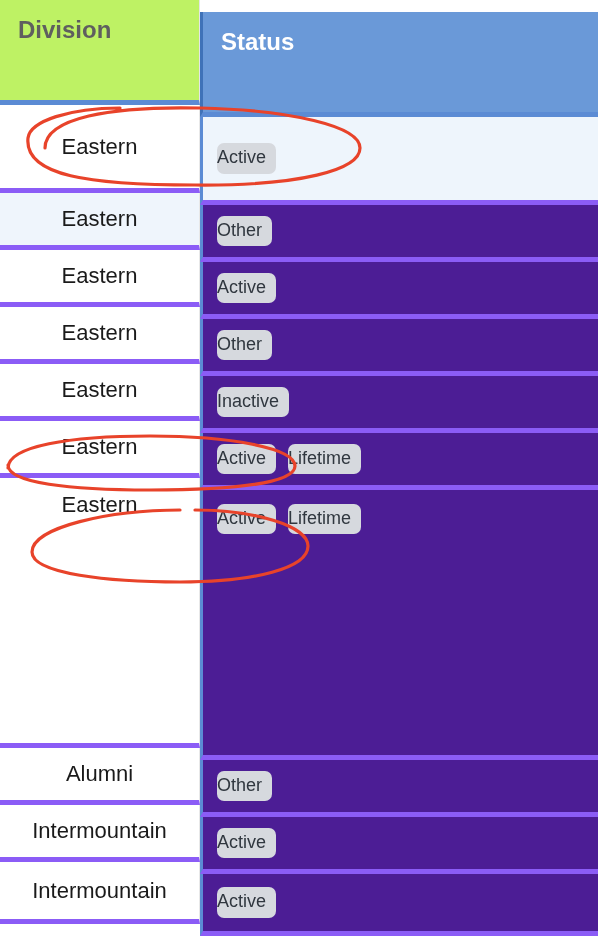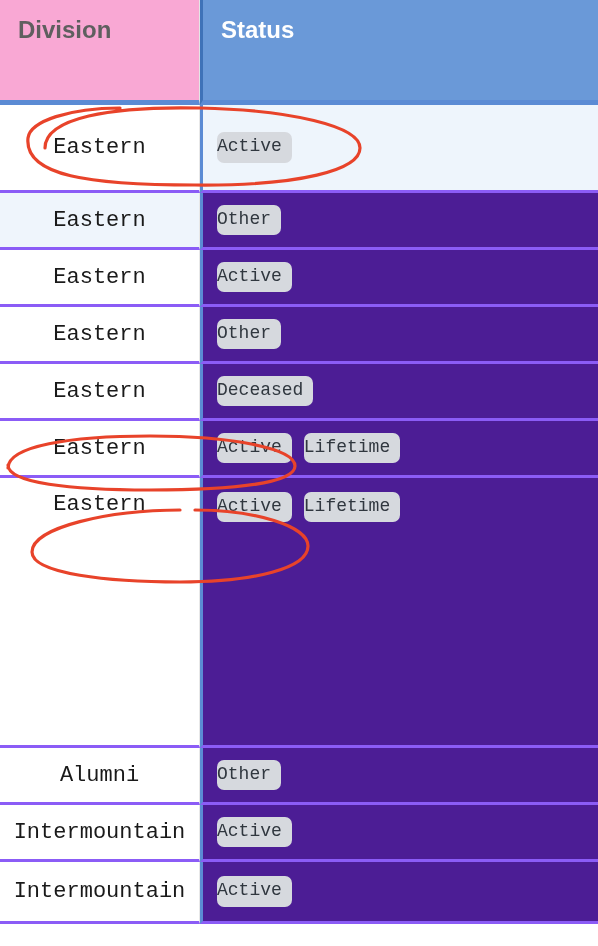--- a/index.html
+++ b/index.html
@@ -32,37 +32,37 @@
     .header-cell {
       height: 105px;
       display: flex;
       align-items: flex-start;
       padding: 16px 18px;
       font-size: 24px;
       font-weight: 600;
       border-right: 1px solid #e5e5e5;
     }
     .col-division .header-cell {
-      background: #f9a8d4;
+      background: #bef264;
       color: #5f5f5f;
       border-bottom: 5px solid #5b8bd4;
     }
     .col-status .header-cell {
       background: #6a99d8;
       color: #ffffff;
       border-right: none;
       border-bottom: 5px solid #5b8bd4;
       border-left: 3px solid #3f72b8;
+      margin-top: 12px;
     }
     .row {
       display: flex;
       align-items: center;
-      border-bottom: 3px solid #8b5cf6;
+      border-bottom: 5px solid #8b5cf6;
       font-size: 22px;
-      font-family: Liberation Mono, monospace;
     }
     .col-division .row {
       border-right: 1px solid #e8e8e8;
       background: #ffffff;
       color: #1a1a1a;
       justify-content: center;
       padding: 0 8px;
     }
     .col-status .row {
       background: #4c1d95;
@@ -166,21 +166,21 @@
     <div class="row h-norm">
       <span class="tag">Other</span>
     </div>
     <div class="row h-norm">
       <span class="tag">Active</span>
     </div>
     <div class="row h-norm">
       <span class="tag">Other</span>
     </div>
     <div class="row h-norm">
-      <span class="tag">Deceased</span>
+      <span class="tag">Inactive</span>
     </div>
     <div class="row h-norm">
       <span class="tag">Active</span>
       <span class="tag">Lifetime</span>
     </div>
     <div class="row h-big alignstart">
       <span class="tag">Active</span>
       <span class="tag">Lifetime</span>
     </div>
     <div class="row h-norm">

